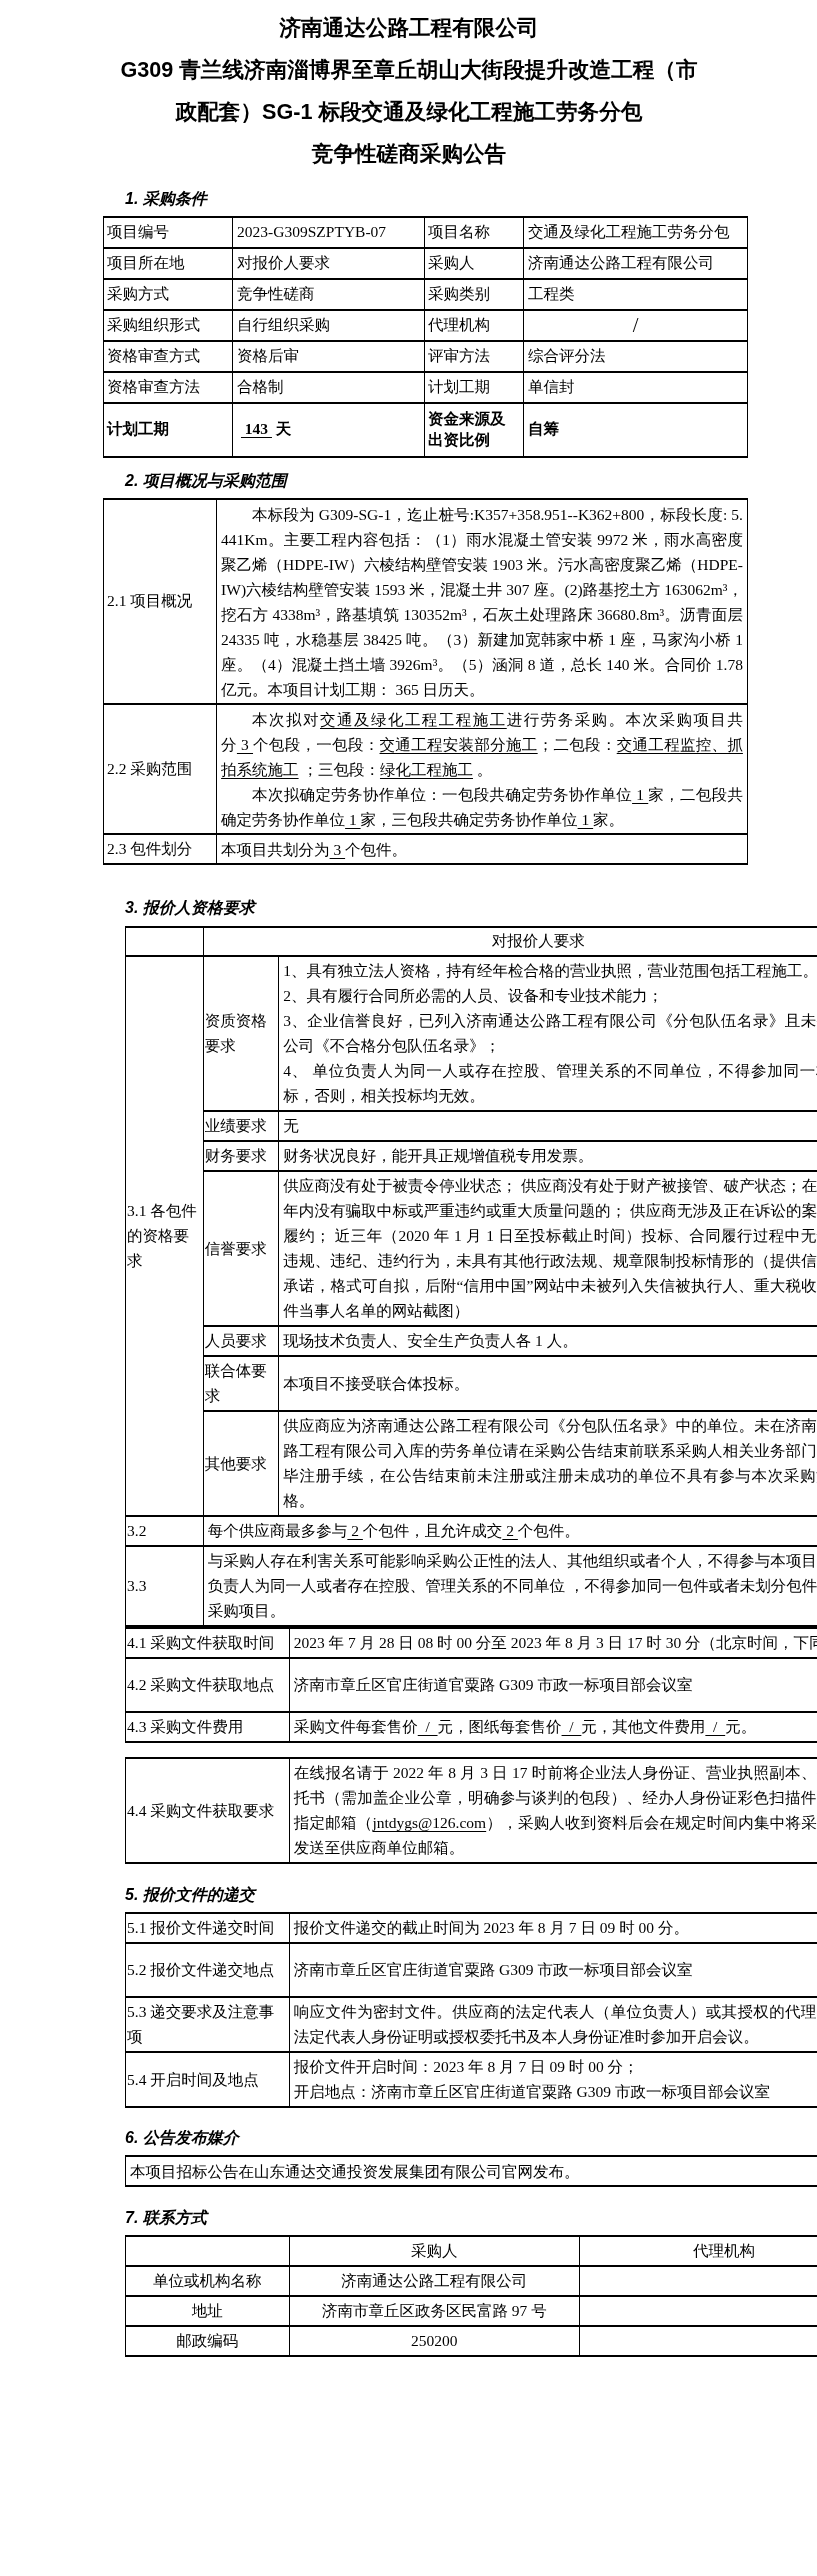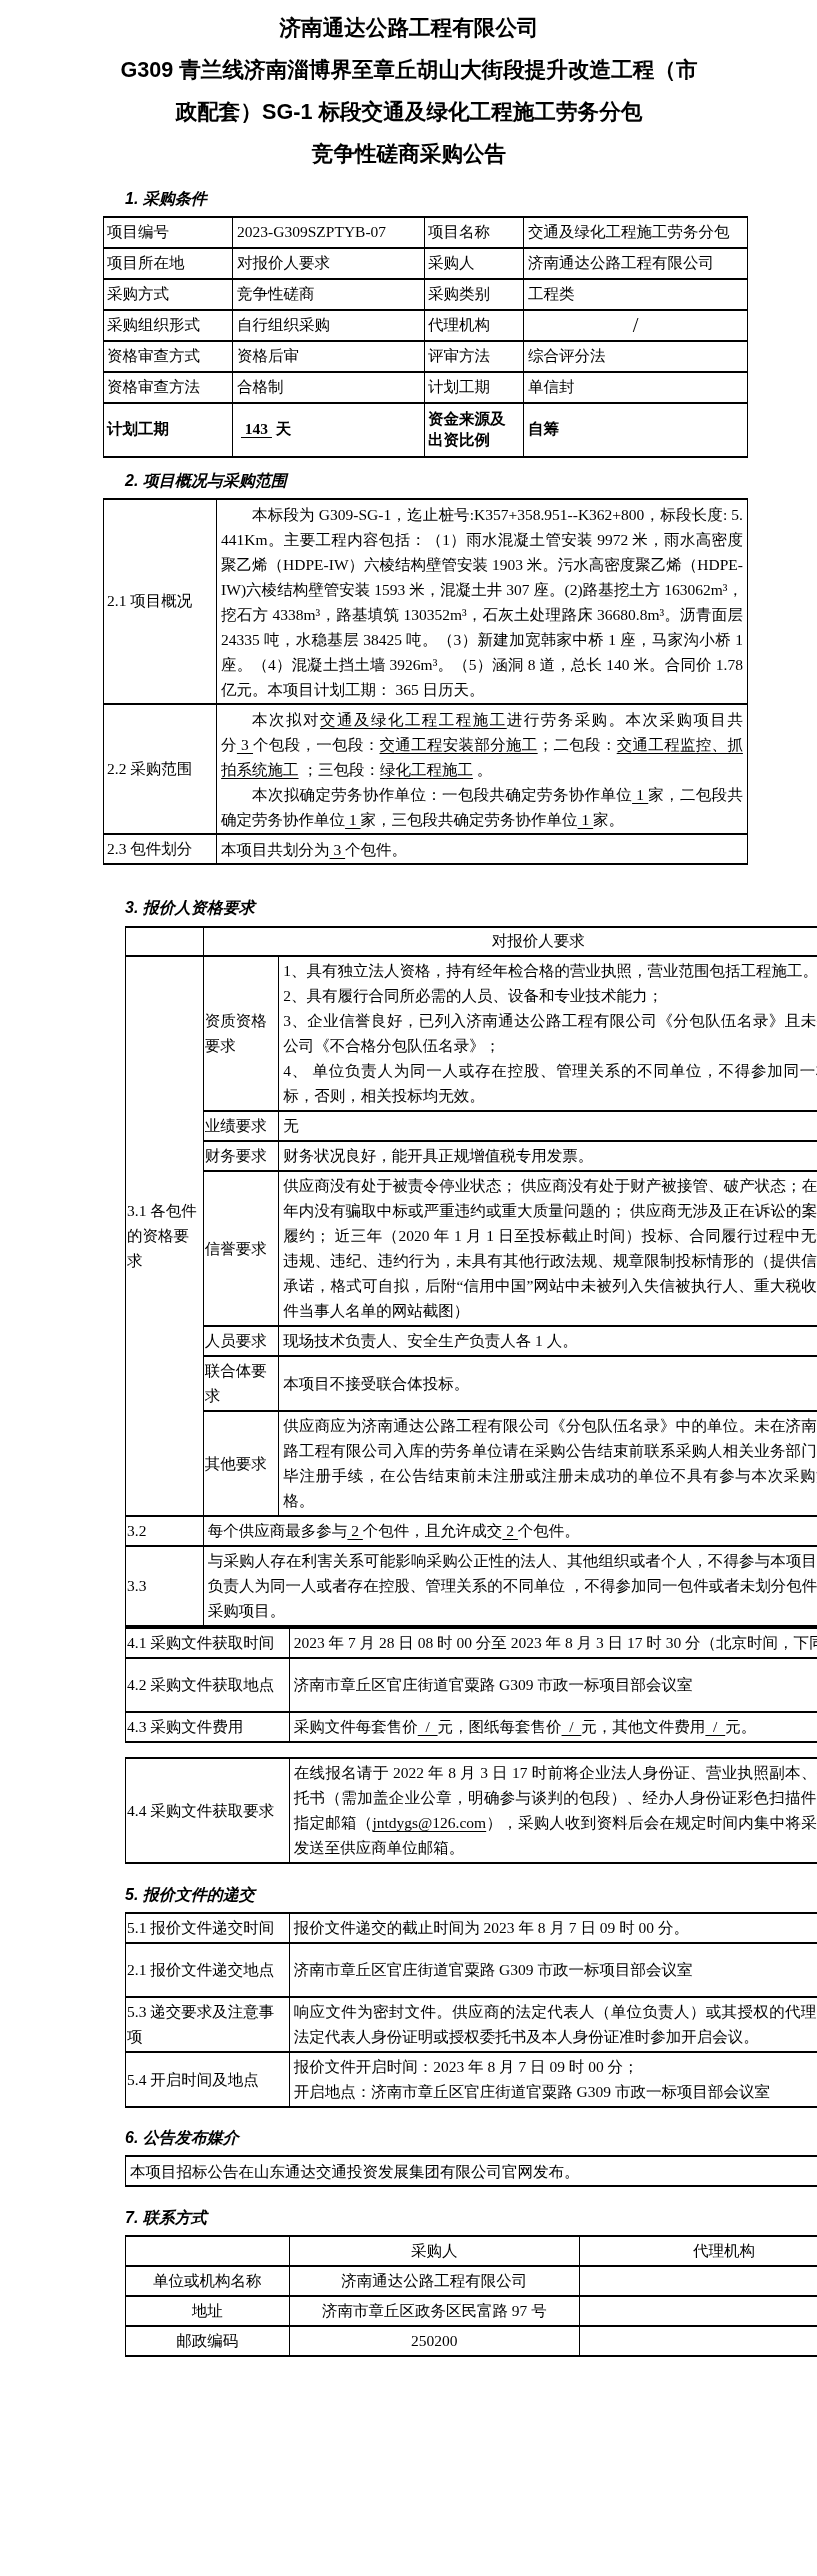--- a/index.html
+++ b/index.html
@@ -266,21 +266,21 @@
         <col style="width:485px">
       </colgroup>
     <tbody>
         <tr>
       <td class="c1lab">5.1 报价文件递交时间</td>
       <td>
             <p class="para">报价文件递交的截止时间为 2023 年 8 月 7 日 09 时 00 分。</p>
           </td>
     </tr>
     <tr>
-      <td class="c1lab h96">2.1 报价文件递交地点</td>
+      <td class="c1lab h96">5.2 报价文件递交地点</td>
       <td>
             <p class="para">济南市章丘区官庄街道官粟路 G309 市政一标项目部会议室</p>
           </td>
     </tr>
     <tr>
       <td class="c1lab">5.3 递交要求及注意事项</td>
       <td>
             <p class="para">响应文件为密封文件。供应商的法定代表人（单位负责人）或其授权的代理人须持法定代表人身份证明或授权委托书及本人身份证准时参加开启会议。</p>
           </td>
     </tr>

